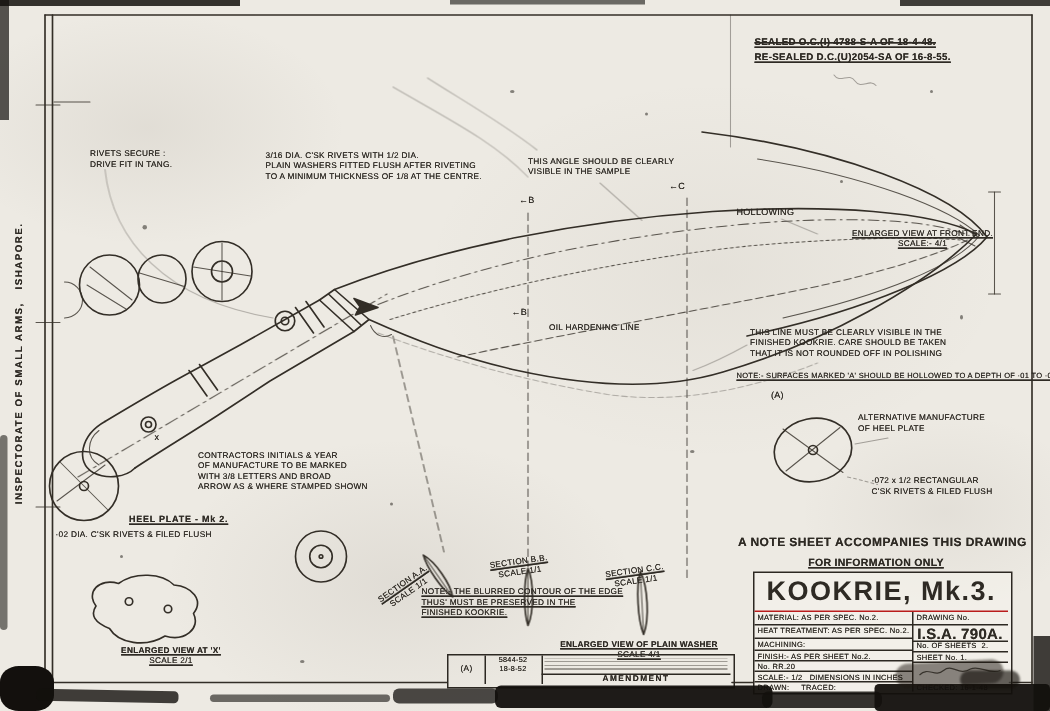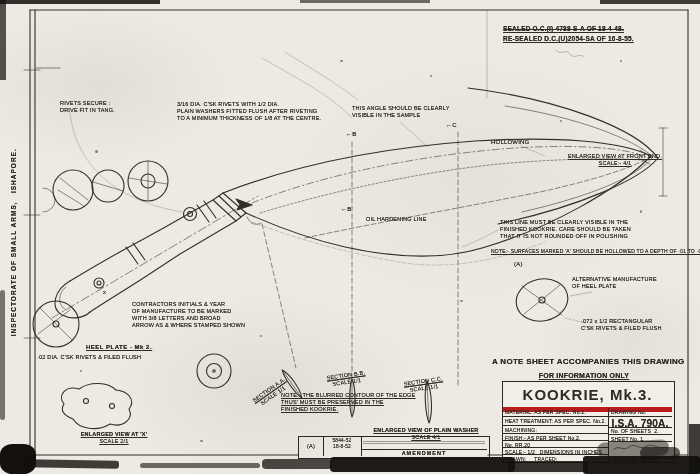--- a/index.html
+++ b/index.html
@@ -238,22 +238,22 @@
   </div>
   <div class="t s55 c" style="left:362px;top:427px;width:128px;">
     <div class="u b">ENLARGED VIEW OF PLAIN WASHER</div>
     <div class="u">SCALE 4/1</div>
   </div>
 
   <div class="t s8 b" style="left:492px;top:357px;letter-spacing:.3px;">A NOTE SHEET ACCOMPANIES THIS DRAWING</div>
   <div class="t s7 b u c" style="left:514px;top:371px;width:140px;">FOR INFORMATION ONLY</div>
 
   <div class="box" style="left:502px;top:381px;width:171px;height:80px;background:rgba(248,246,240,.45);">
-    <div class="cell c b" style="left:0;top:0;width:169px;height:25px;border-bottom:5px solid #b91c1c;
-         font-size:15px;line-height:25px;letter-spacing:1px;">KOOKRIE, Mk.3.</div>
+    <div class="cell c b" style="left:0;top:0;width:169px;height:25px;border-bottom:1px solid #b91c1c;
+         font-size:18px;line-height:25px;letter-spacing:1px;">KOOKRIE, Mk.3.</div>
 
     <div class="vline" style="left:105px;top:26px;height:53px;"></div>
 
     <div class="cell s5 t" style="left:2px;top:27px;width:101px;">MATERIAL: AS PER SPEC. No.2.</div>
     <div class="hline" style="left:0;top:34px;width:105px;"></div>
     <div class="cell s5 t" style="left:2px;top:36px;width:101px;">HEAT TREATMENT: AS PER SPEC. No.2.</div>
     <div class="hline" style="left:0;top:43px;width:105px;"></div>
     <div class="cell s5 t" style="left:2px;top:45px;width:101px;">MACHINING:</div>
     <div class="hline" style="left:0;top:51px;width:105px;"></div>
     <div class="cell s5 t" style="left:2px;top:53px;width:101px;">FINISH:- AS PER SHEET No.2.</div>

